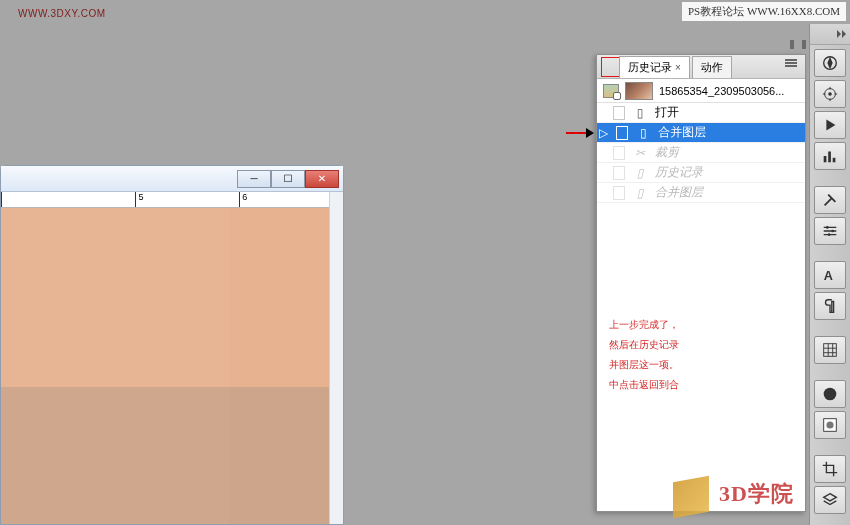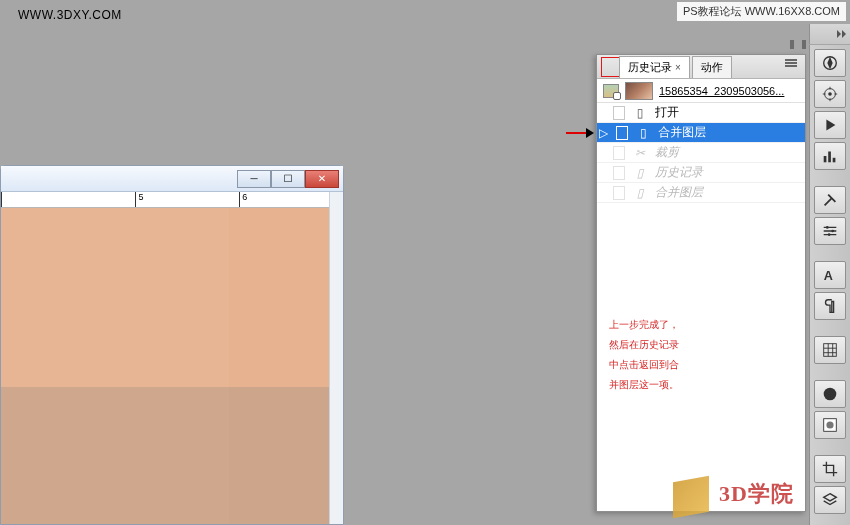--- a/index.html
+++ b/index.html
@@ -1,18 +1,18 @@
 <!DOCTYPE html>
 <html><head>
 <meta charset="utf-8">
 <style>
 * { margin: 0; padding: 0; box-sizing: border-box; font-family: "Microsoft YaHei", sans-serif; }
 body { width: 850px; height: 525px; background: #a6a6a6; position: relative; overflow: hidden; }
-.watermark-tl { position: absolute; top: 8px; left: 18px; color: #000000; font-size: 12px; font-family: Arial; letter-spacing: 0.5px; }
-.watermark-tr { position: absolute; top: 2px; right: 4px; background: #f7f7f7; color: #333; font-size: 11px; padding: 2px 6px; font-family: Liberation Sans, sans-serif; }
+.watermark-tl { position: absolute; top: 8px; left: 18px; color: #7f1d1d; font-size: 10px; font-family: Arial; letter-spacing: 0.5px; }
+.watermark-tr { position: absolute; top: 2px; right: 4px; background: #f7f7f7; color: #333; font-size: 11px; padding: 2px 6px; font-family: Liberation Serif, serif; }
 
 .doc-window { position: absolute; top: 165px; left: 0; width: 344px; height: 360px; background: #fff; border: 1px solid #8e9db0; border-radius: 4px 4px 0 0; }
 .doc-titlebar { height: 26px; background: linear-gradient(#f6f9fe,#dde8f7); border-bottom: 1px solid #b4c2d6; display: flex; justify-content: flex-end; align-items: center; padding-right: 4px; gap: 0; }
 .winbtn { width: 34px; height: 18px; border: 1px solid #8a97a8; background: linear-gradient(#eef4fc,#d3e0f0); display: flex; align-items: center; justify-content: center; font-size: 10px; }
 .winbtn.close { background: linear-gradient(#e98077,#c9483a); border-color: #a03428; color: #fff; }
 .ruler { height: 16px; background: #fff; border-bottom: 1px solid #b7b7b7; display: flex; font-size: 9px; font-family: Arial; }
 .ruler-seg { width: 108px; border-left: 1px solid #333; padding-left: 2px; }
 .canvas { height: calc(100% - 42px); display: flex; flex-direction: column; }
 .canvas .r1 { flex: 1.3; display: flex; }
 .canvas .r2 { flex: 1; display: flex; }
@@ -27,21 +27,21 @@
 
 .panel { position: absolute; top: 54px; right: 44px; width: 210px; height: 458px; background: #fff; border: 1px solid #8e8e8e; box-shadow: -2px 2px 5px rgba(0,0,0,.25); }
 .panel-tabs { height: 24px; background: linear-gradient(#eaeaea,#d7d7d7); border-bottom: 1px solid #b4b4b4; display: flex; align-items: flex-end; padding-left: 22px; gap: 2px; position: relative; }
 .tab { padding: 3px 8px 3px 8px; font-size: 11px; background: #f3f3f3; border: 1px solid #a6a6a6; border-bottom: none; position: relative; }
 .tab.active { background: #fff; }
 .tab-highlight { position: absolute; top: 2px; left: 4px; width: 70px; height: 20px; border: 1.5px solid #e01818; pointer-events: none; }
 .tab .closex { margin-left: 3px; font-size: 10px; color: #555; }
 .panel-menu { position:absolute; right:4px; top:4px; width:16px; height:12px; }
 .panel-menu::before { content:""; display:block; width:12px; height:2px; background:#666; box-shadow: 0 3px 0 #666, 0 6px 0 #666; }
 
-.source-row { height: 24px; display: flex; align-items: center; padding: 0 6px; gap: 6px; border-bottom: 1px solid #e0e0e0; font-size: 11px; text-decoration: underline; }
+.source-row { height: 24px; display: flex; align-items: center; padding: 0 6px; gap: 6px; border-bottom: 1px solid #e0e0e0; font-size: 11px; }
 .src-icon { width: 16px; height: 14px; border: 1px solid #888; background: linear-gradient(#b4d1b4,#d9c087); display:inline-block; position:relative; }
 .src-icon::after { content:""; position:absolute; right:-3px; bottom:-3px; width:6px; height:6px; background:#fff; border:1px solid #666; border-radius:2px; }
 .thumb { width: 28px; height: 18px; background: linear-gradient(135deg,#765043,#b37e64 50%,#e7c2a6); border: 1px solid #888; }
 
 .hist { font-size: 12px; }
 .hist-row { height: 20px; display: flex; align-items: center; padding-left: 16px; gap: 8px; border-bottom: 1px solid #f0f0f0; }
 .hist-row .slot { width: 12px; height: 14px; border: 1px solid #c8c8c8; }
 .hist-row .glyph { width: 14px; display:flex; justify-content:center; color:#555; font-size:12px; }
 .hist-row.selected { background: #2a7de1; color: #fff; }
 .hist-row.selected .slot { border-color:#fff; }
@@ -142,22 +142,22 @@
     <div class="hist-row future">
       <span class="slot"></span>
         <span class="glyph">▯</span>
       <span>合并图层</span>
     </div>
   </div>
 
   <div class="note">
     <div>上一步完成了，</div>
     <div>然后在历史记录</div>
+    <div>并图层这一项。</div>
     <div>中点击返回到合</div>
-    <div>并图层这一项。</div>
   </div>
 </div>
 
 <div class="toolstrip-top">
   <span class="dbl">
       <span></span>
       <span></span>
     </span>
 </div>
 <div class="toolstrip">

